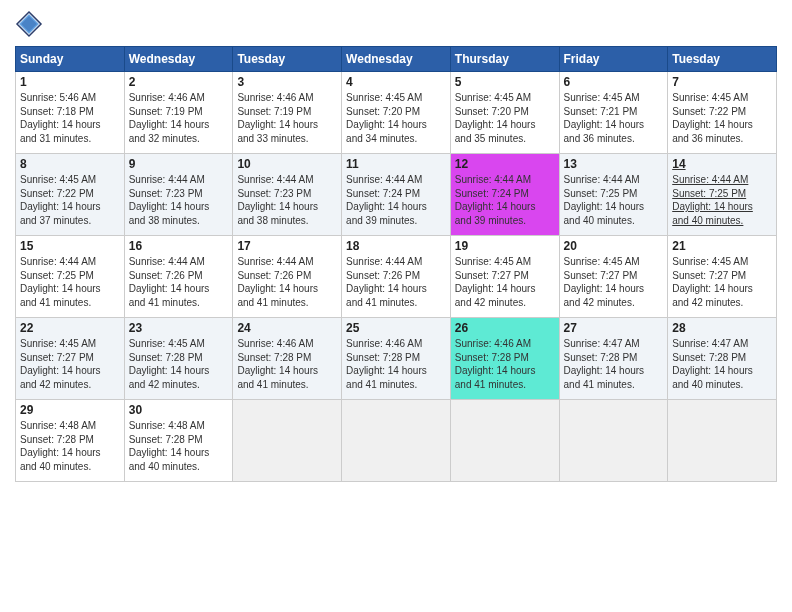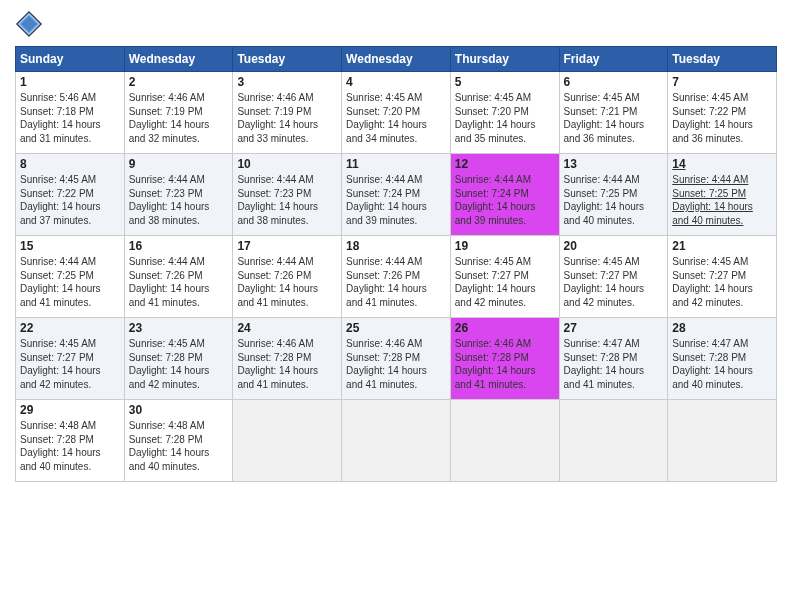--- a/index.html
+++ b/index.html
@@ -230,21 +230,21 @@
             <div class="cell-text">Sunrise: 4:45 AM<br>Sunset: 7:28 PM<br>Daylight: 14 hours and 42 minutes.</div>
           </td>
           <td style="background: rgb(240, 244, 248);">
             <span class="day-num">24</span>
             <div class="cell-text">Sunrise: 4:46 AM<br>Sunset: 7:28 PM<br>Daylight: 14 hours and 41 minutes.</div>
           </td>
           <td style="background: rgb(240, 244, 248);">
             <span class="day-num">25</span>
             <div class="cell-text">Sunrise: 4:46 AM<br>Sunset: 7:28 PM<br>Daylight: 14 hours and 41 minutes.</div>
           </td>
-          <td style="background: #d946ef; margin-top: 40px;">
+          <td style="background: #5eead4; margin-top: 40px;">
             <span class="day-num">26</span>
             <div class="cell-text">Sunrise: 4:46 AM<br>Sunset: 7:28 PM<br>Daylight: 14 hours and 41 minutes.</div>
           </td>
           <td style="background: rgb(240, 244, 248);">
             <span class="day-num">27</span>
             <div class="cell-text">Sunrise: 4:47 AM<br>Sunset: 7:28 PM<br>Daylight: 14 hours and 41 minutes.</div>
           </td>
           <td style="background: rgb(240, 244, 248);">
             <span class="day-num">28</span>
             <div class="cell-text">Sunrise: 4:47 AM<br>Sunset: 7:28 PM<br>Daylight: 14 hours and 40 minutes.</div>

